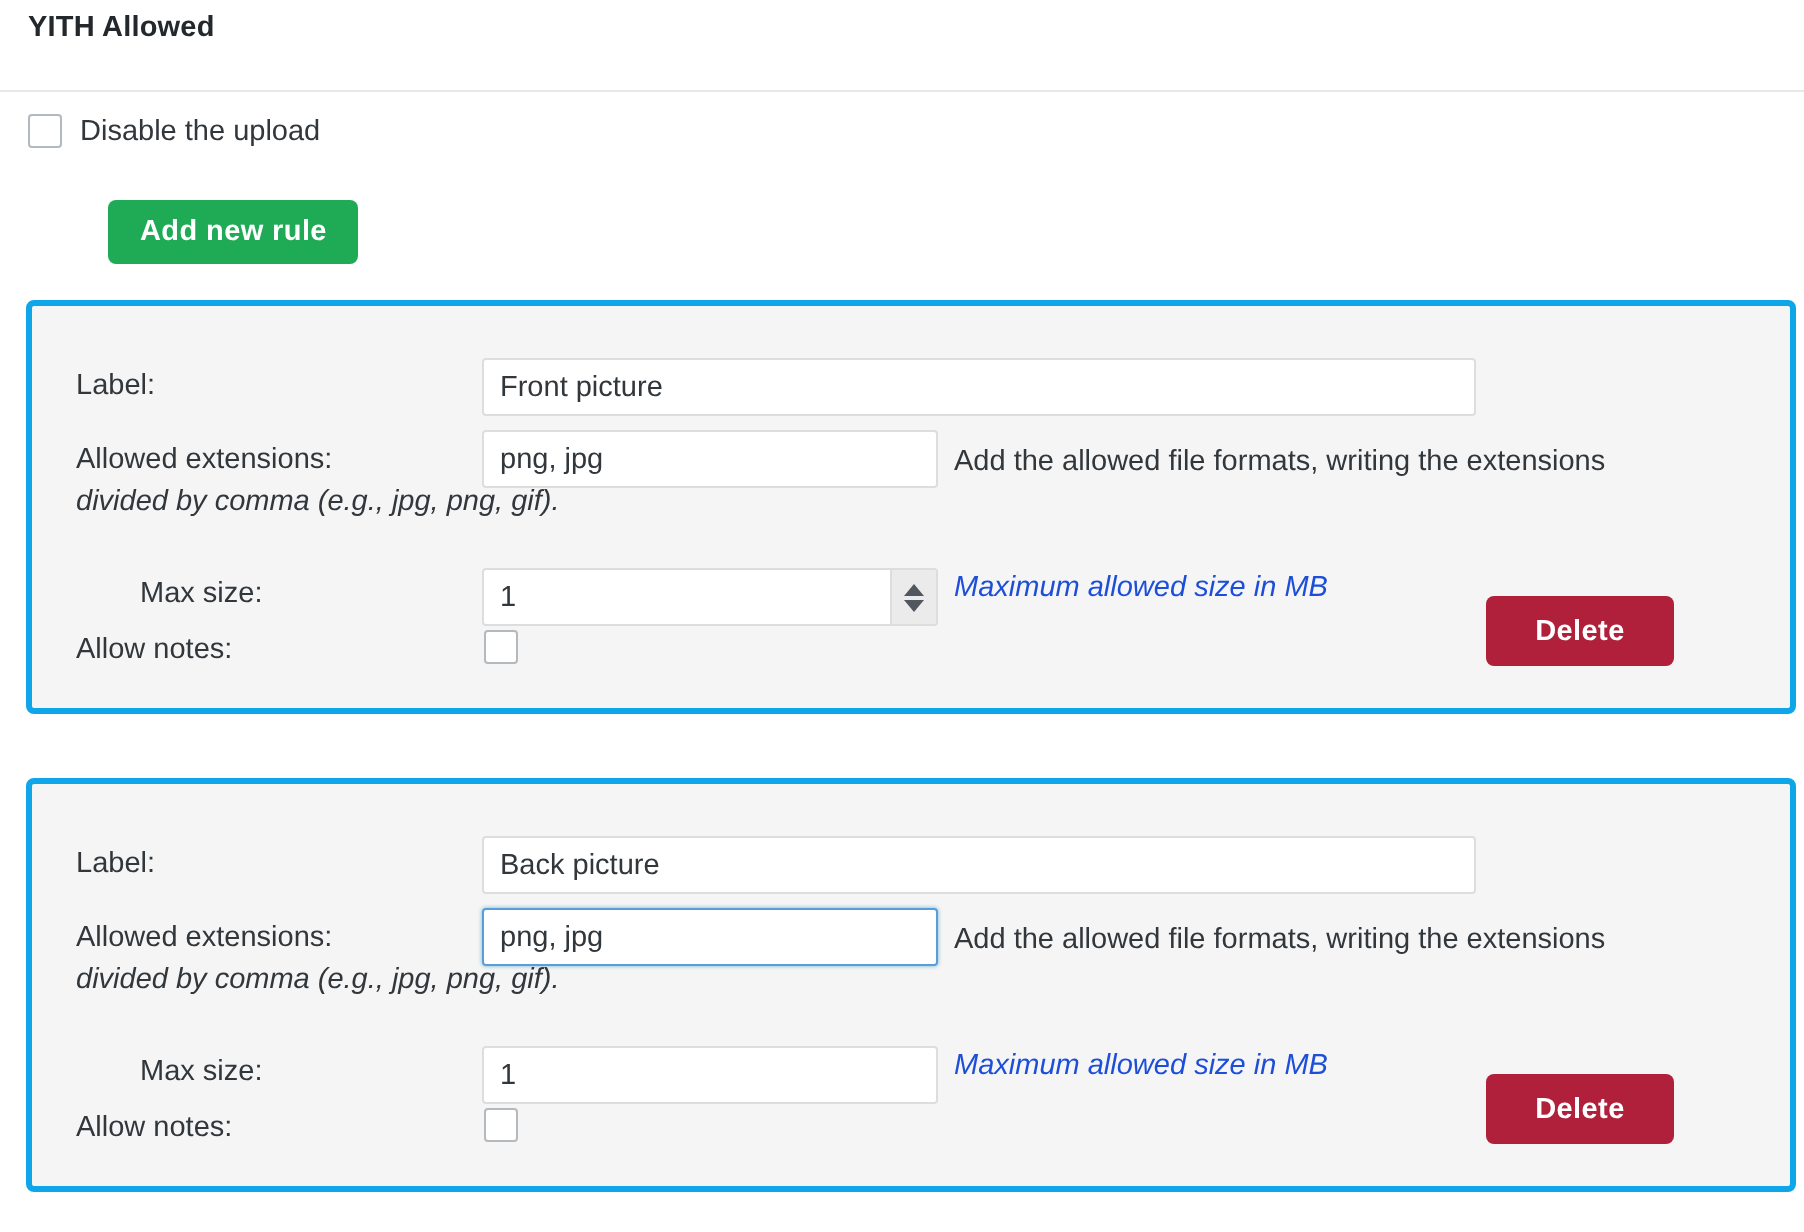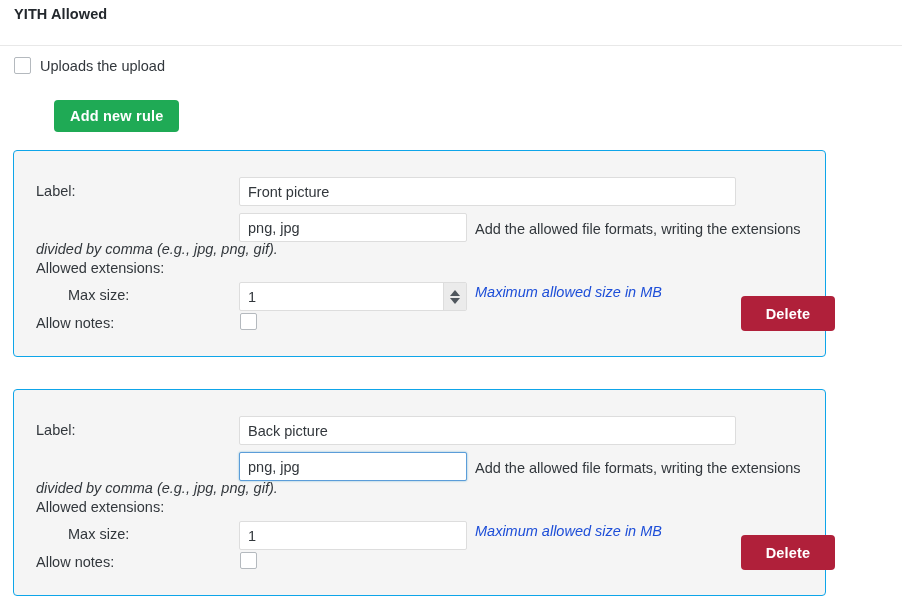--- a/index.html
+++ b/index.html
@@ -78,44 +78,44 @@
     border-radius: 4px;
     cursor: pointer;
     letter-spacing: 0.2px;
     margin-left: 40px;
   }
 
   
   .rule-box {
     position: absolute;
     left: 13px;
-    width: 813px;
+    width: 885px;
     background: #f5f5f5;
-    border: 1px solid #0ea5e9;
+    border: 3px solid #0ea5e9;
     border-radius: 4px;
   }
   #rule-0 { top: 150px; height: 207px; }
   #rule-1 { top: 389px; height: 207px; }
 
   .rule-inner {
     position: relative;
     width: 100%;
     height: 100%;
   }
 
   
   .field-label {
     position: absolute;
     left: 22px;
     font-size: 14.5px;
     color: #32373c;
     white-space: nowrap;
   }
   .lbl-label      { top: 32px; }
-  .lbl-extensions { top: 69px; margin-top: 40px; }
+  .lbl-extensions { top: 69px; }
   .lbl-maxsize    { top: 136px; margin-left: 32px; }
   .lbl-notes      { top: 164px; }
 
   .txt {
     position: absolute;
     background: #ffffff;
     border: 1px solid #ddd;
     border-radius: 2px;
     font-family: "Liberation Sans", sans-serif;
     font-size: 14.5px;
@@ -223,21 +223,21 @@
 </head>
 <body>
 
 <div id="page">
 
   <div class="page-title">YITH Allowed</div>
   <div class="header-divider"></div>
 
   <div class="disable-row">
     <span class="cb"></span>
-    <span class="disable-label">Uploads the upload</span>
+    <span class="disable-label">Disable the upload</span>
   </div>
 
   <button class="btn-add">Add new rule</button>
 
   <div class="rule-box" id="rule-0">
     <div class="rule-inner">
       <div class="field-label lbl-label">Label:</div>
       <input class="txt input-label" type="text" value="Front picture" style="">
 
       <div class="field-label lbl-extensions">Allowed extensions:</div>

